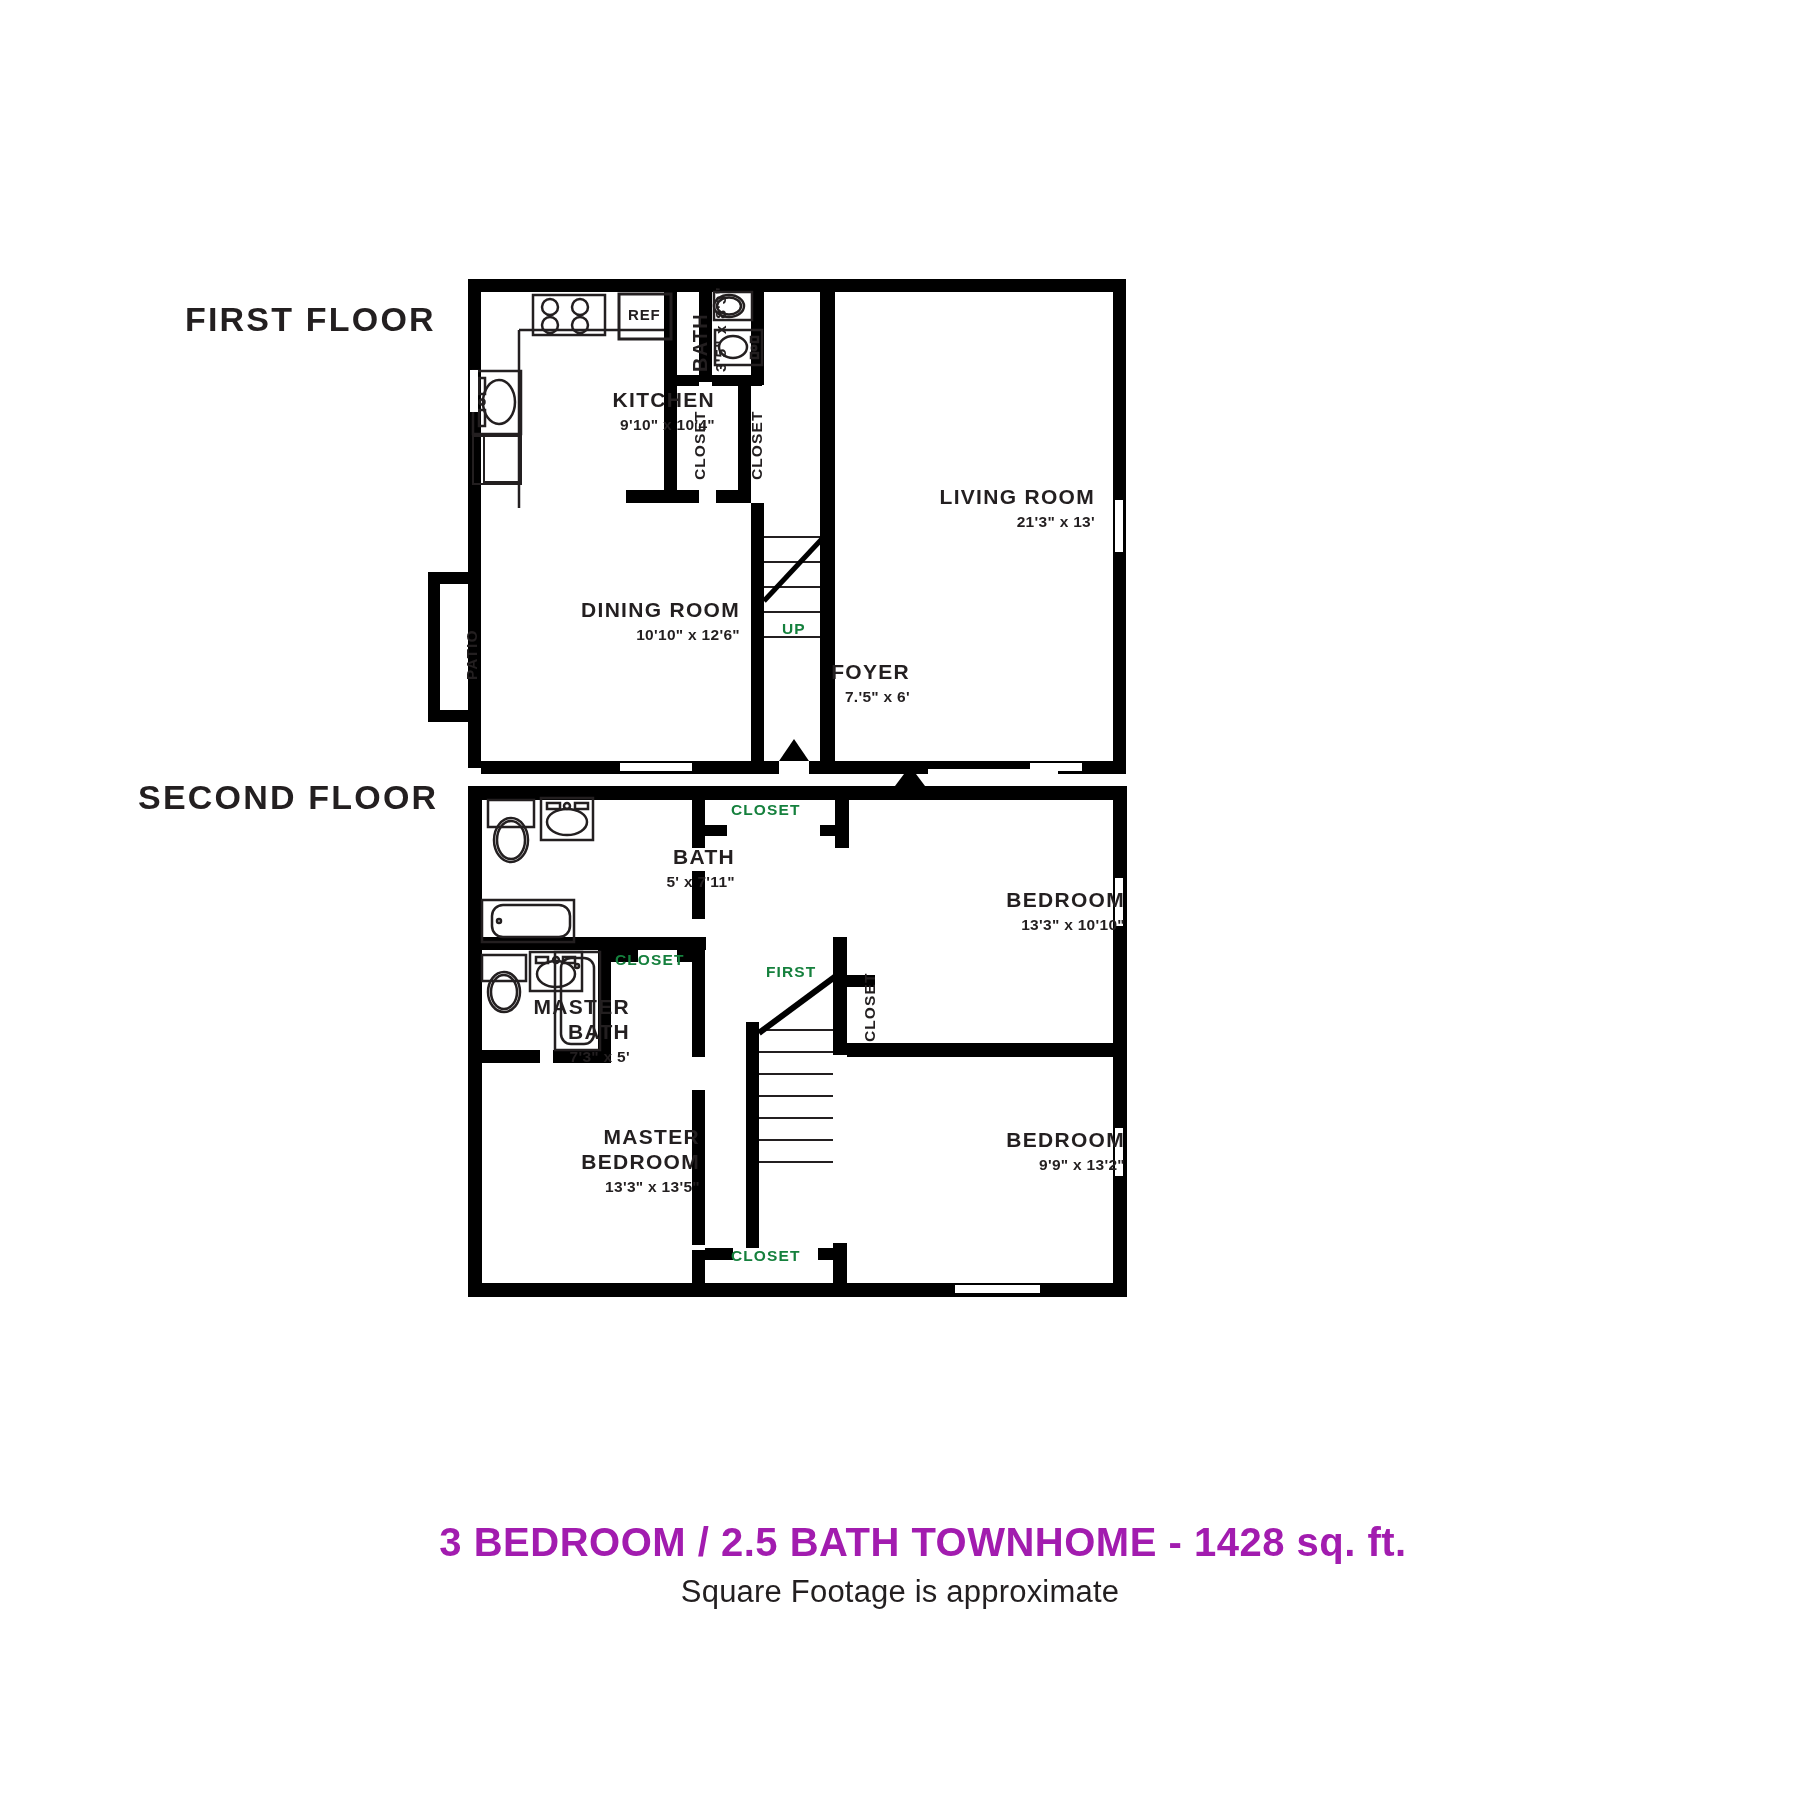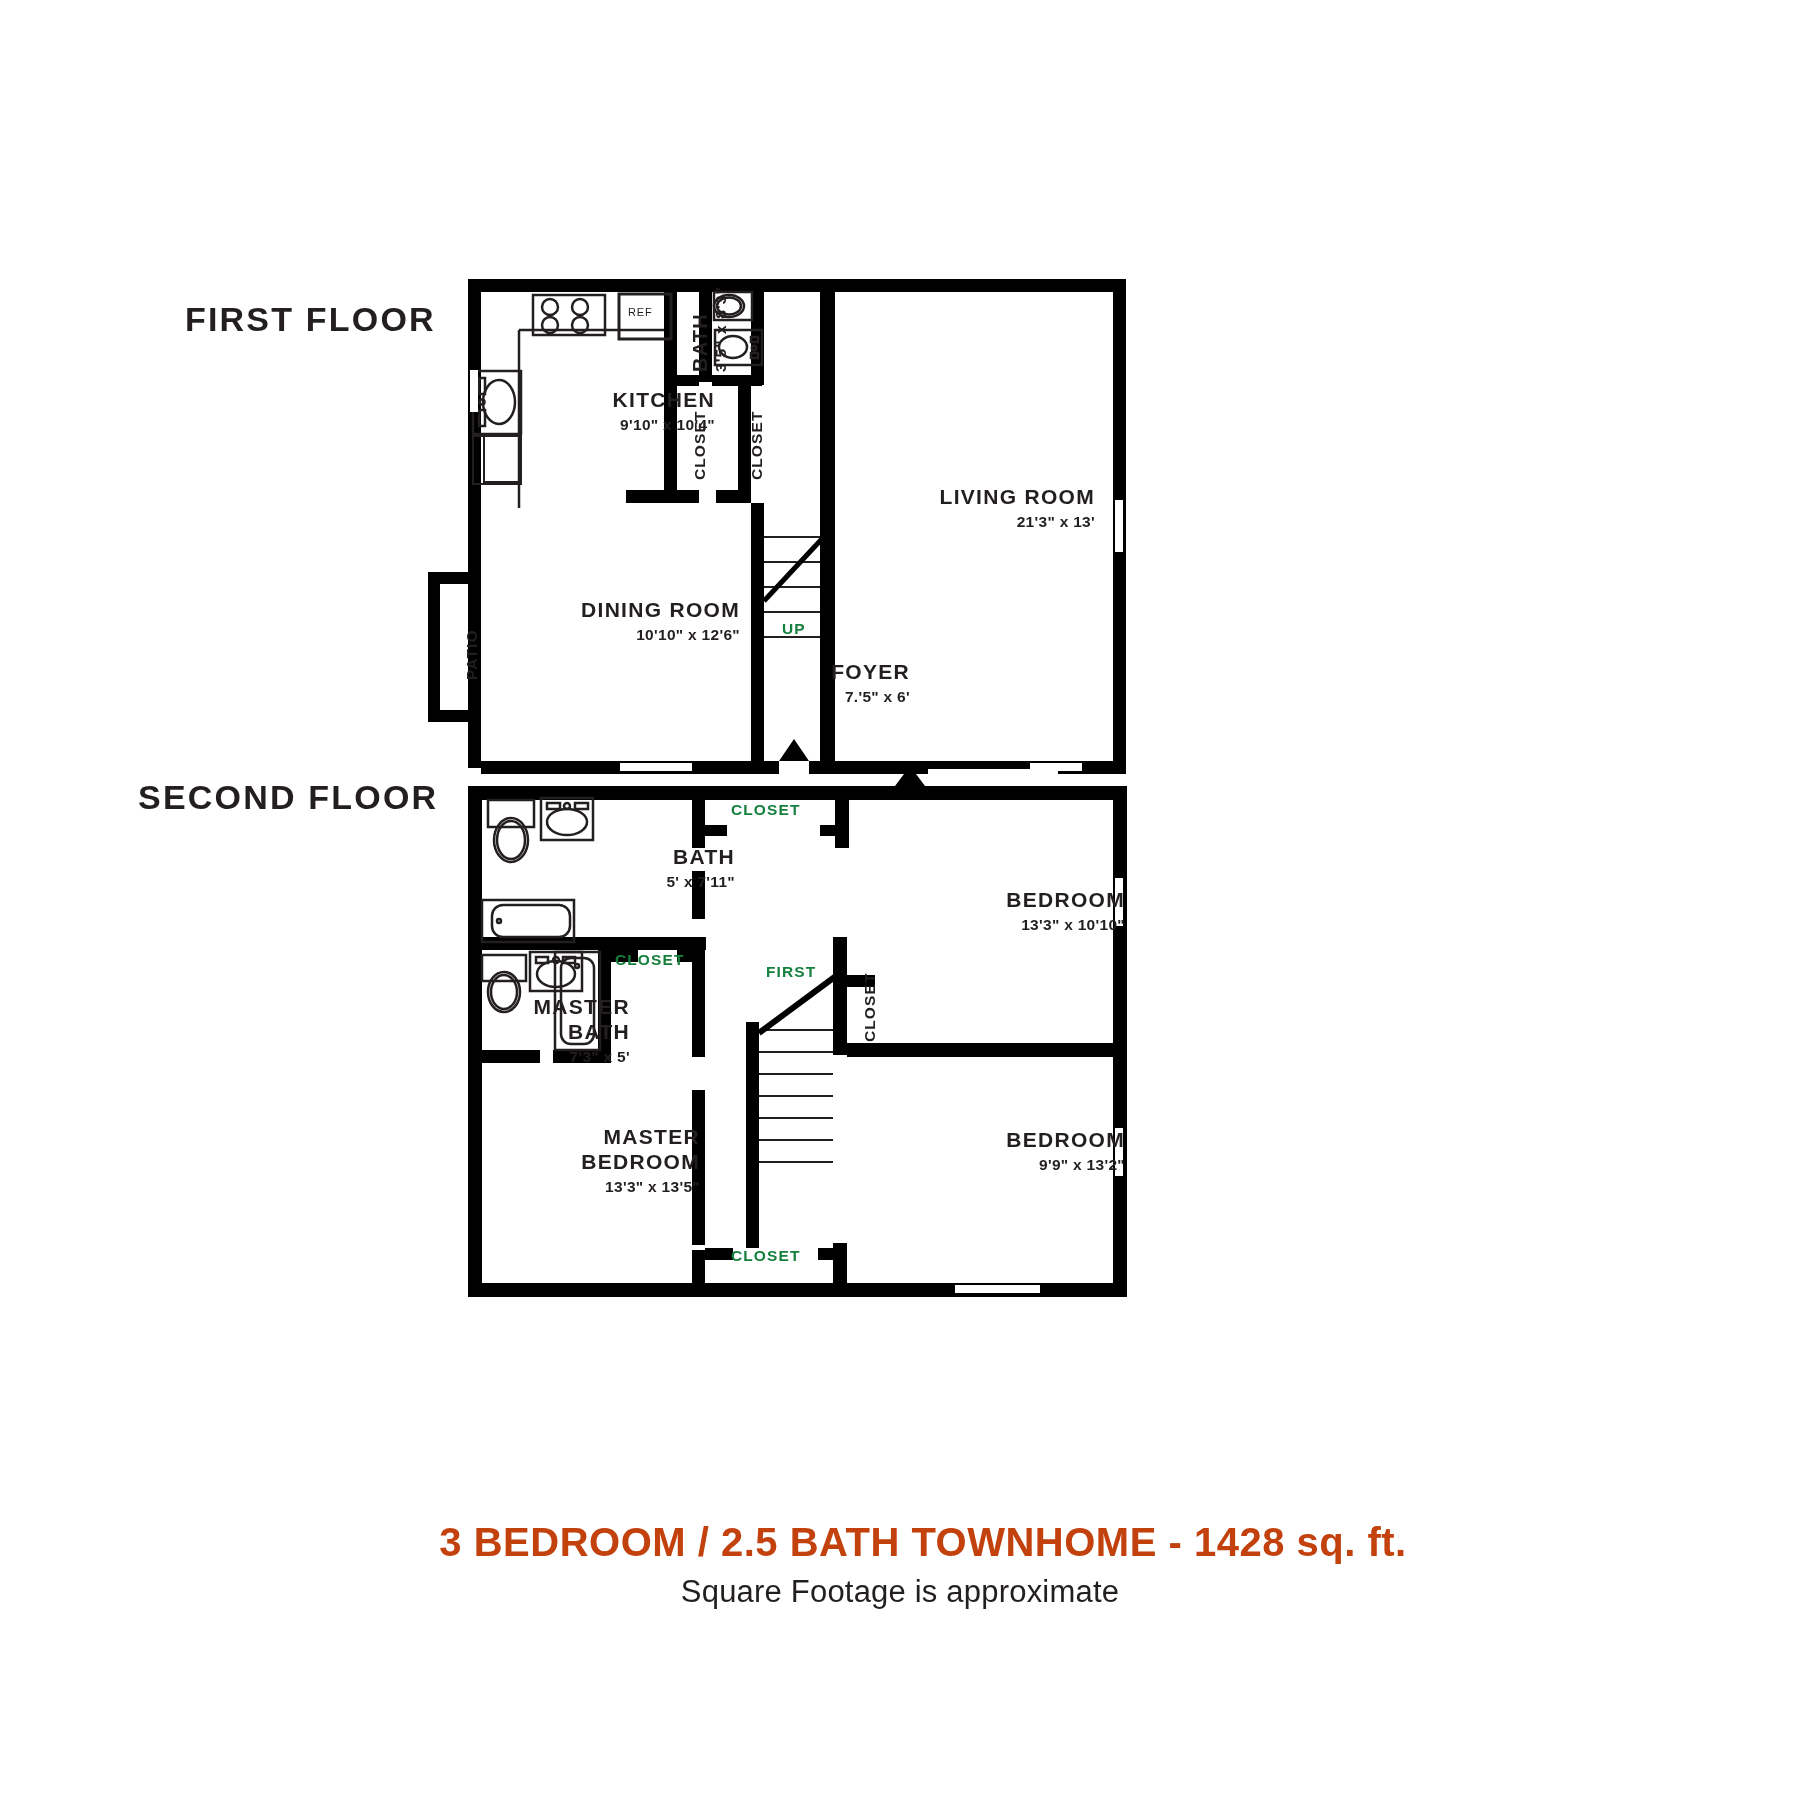--- a/index.html
+++ b/index.html
@@ -74,40 +74,40 @@
     color: #231f20;
     transform-origin: 0 0;
     transform: rotate(-90deg);
   }
   .vert-label.big {
     font-size: 20px;
     letter-spacing: 1.2px;
   }
   .tiny-tag {
     position: absolute;
-    font-weight: normal;
-    font-size: 11px;
+    font-weight: bold;
+    font-size: 15px;
     letter-spacing: 0.8px;
     color: #231f20;
     white-space: nowrap;
   }
 
   #footer {
     position: absolute;
     left: 0;
     top: 1520px;
     width: 1800px;
     text-align: center;
   }
   #footer-title {
     font-family: "Liberation Sans", sans-serif;
     font-weight: bold;
     font-size: 40px;
     letter-spacing: 0.5px;
-    color: #c2410c;
+    color: #a21caf;
     line-height: 1.1;
     margin-left: 46px;
   }
   #footer-sub {
     font-family: "Liberation Sans", sans-serif;
     font-weight: normal;
     font-size: 31px;
     letter-spacing: 0.2px;
     color: #231f20;
     margin-top: 10px;

